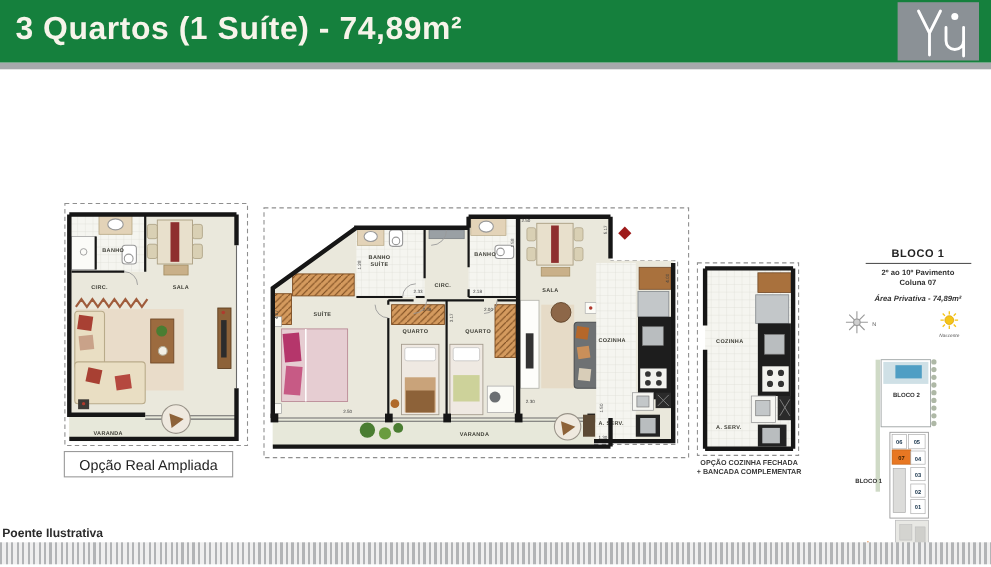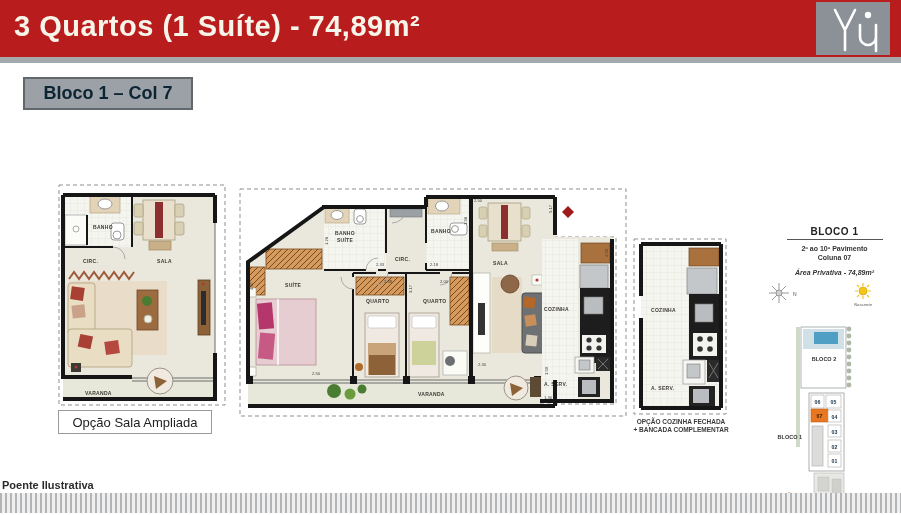--- a/index.html
+++ b/index.html
@@ -1,19 +1,19 @@
 <!DOCTYPE html>
 <html><head>
 <meta charset="utf-8">
 <style>
   html,body{margin:0;padding:0;background:#ffffff;}
   .page{position:relative;width:901px;height:515px;background:#fff;overflow:hidden;
         font-family:"Liberation Sans",sans-serif;}
   
-  .titlebar{position:absolute;left:0;top:0;width:901px;height:57px;background:#b91c1c;}
+  .titlebar{position:absolute;left:0;top:0;width:901px;height:57px;background:#15803d;}
   .title{position:absolute;left:14px;top:10px;font-size:29px;font-weight:bold;color:#f7f4ea;letter-spacing:.5px;}
   .logo{position:absolute;left:816px;top:2px;width:74px;height:53px;background:#8b9196;}
   .divider{position:absolute;left:0;top:57px;width:901px;height:6px;background:#a6a9ac;}
   
   .bloco-btn{position:absolute;left:23px;top:77px;width:170px;height:33px;background:#9ba1a6;
              border:2px solid #63686d;box-sizing:border-box;display:flex;align-items:center;justify-content:center;
              font-size:18px;font-weight:bold;color:#0d2433;cursor:pointer;}
   
   .plan{position:absolute;}
   .plan-left{left:57px;top:183px;}
@@ -57,21 +57,20 @@
         <g stroke="#ffffff" stroke-width="2.6" fill="none" stroke-linecap="round">
           <path d="M19,8 L29,28 M39,8 L29,28 M29,28 L29,48"></path>
           <path d="M44,23 V35 a8,8 0 0 0 16,0 V23 M60,35 V49"></path>
         </g>
         <circle cx="52" cy="13" r="3.2" fill="#ffffff"></circle>
       </svg>
     </div>
   </div>
   <div class="divider"></div>
 
-  <div class="bloco-btn">Bloco 1 – Col 7</div>
 
   <div class="plan plan-left">
     <svg width="172" height="225" viewBox="0 0 172 225">
       <defs>
         <pattern id="hatchL" width="6" height="6" patternUnits="userSpaceOnUse">
           <rect width="6" height="6" fill="#d49a5e"></rect>
             <path d="M0,6 L6,0" stroke="#7a4a1f" stroke-width="1"></path>
         </pattern>
         <pattern id="tileL" width="7" height="7" patternUnits="userSpaceOnUse">
           <rect width="7" height="7" fill="#f5f5f0"></rect>
@@ -144,21 +143,21 @@
       <path d="M6,12 V196" class="wall"></path>
       <path d="M158,12 V40" class="wall"></path>
       <path d="M158,40 V170" class="win"></path>
       <path d="M158,170 V218" class="wall"></path>
       <path d="M6,216 H158" class="wall"></path>
       <path d="M75,12 V64" class="wallthin"></path>
       <path d="M8,64 H56" class="wallthin"></path>
       <path d="M56,64 A12,12 0 0 1 68,76" class="arc"></path>
     </svg>
   </div>
-  <div class="caption-box">Opção Sala Ampliada</div>
+  <div class="caption-box">Opção Real Ampliada</div>
 
   <div class="plan plan-main">
     <svg width="390" height="235" viewBox="0 0 390 235">
       <defs>
         <pattern id="hatchM" width="6" height="6" patternUnits="userSpaceOnUse">
           <rect width="6" height="6" fill="#d49a5e"></rect>
             <path d="M0,6 L6,0" stroke="#7a4a1f" stroke-width="1"></path>
         </pattern>
         <pattern id="tileM" width="7" height="7" patternUnits="userSpaceOnUse">
           <rect width="7" height="7" fill="#f5f5f0"></rect>

